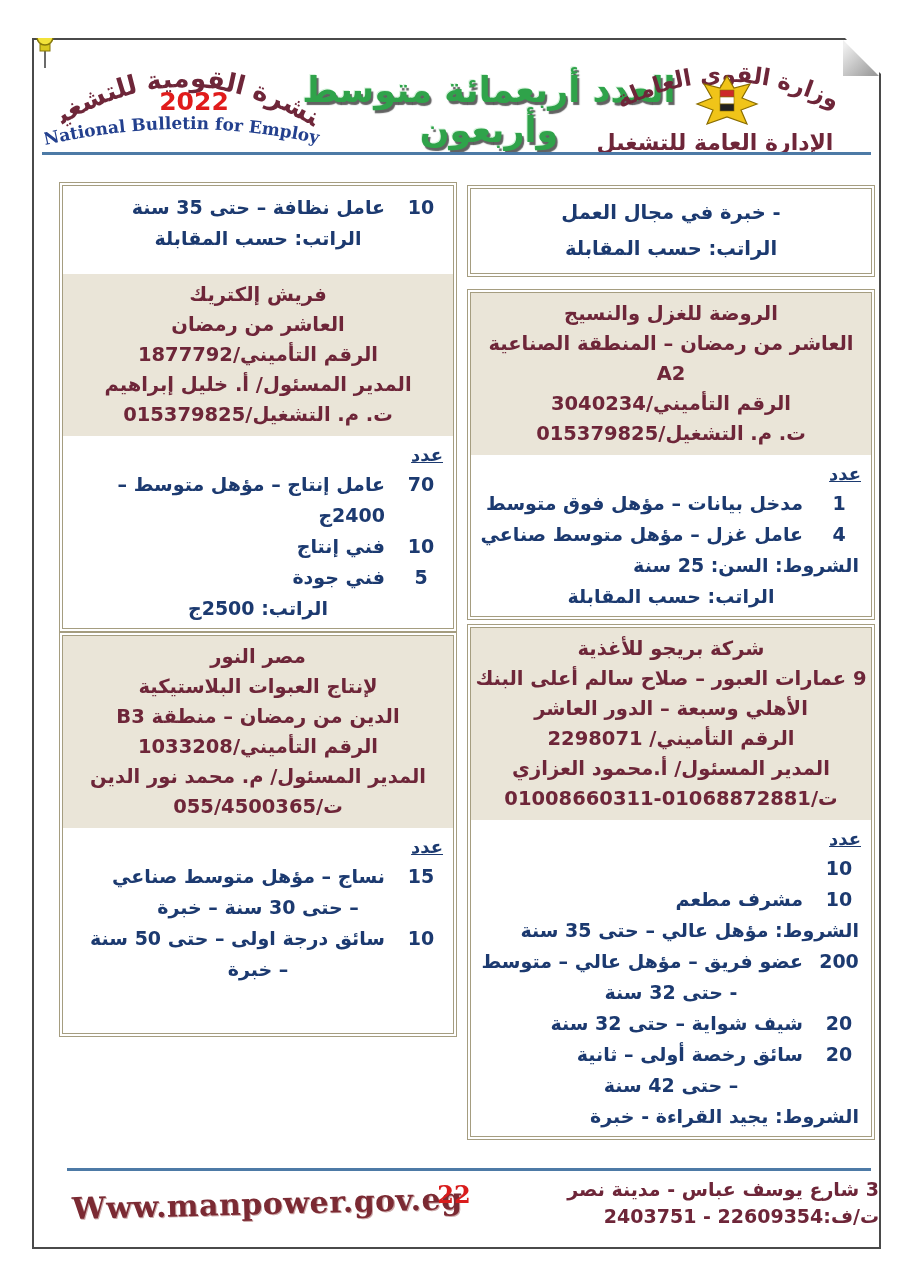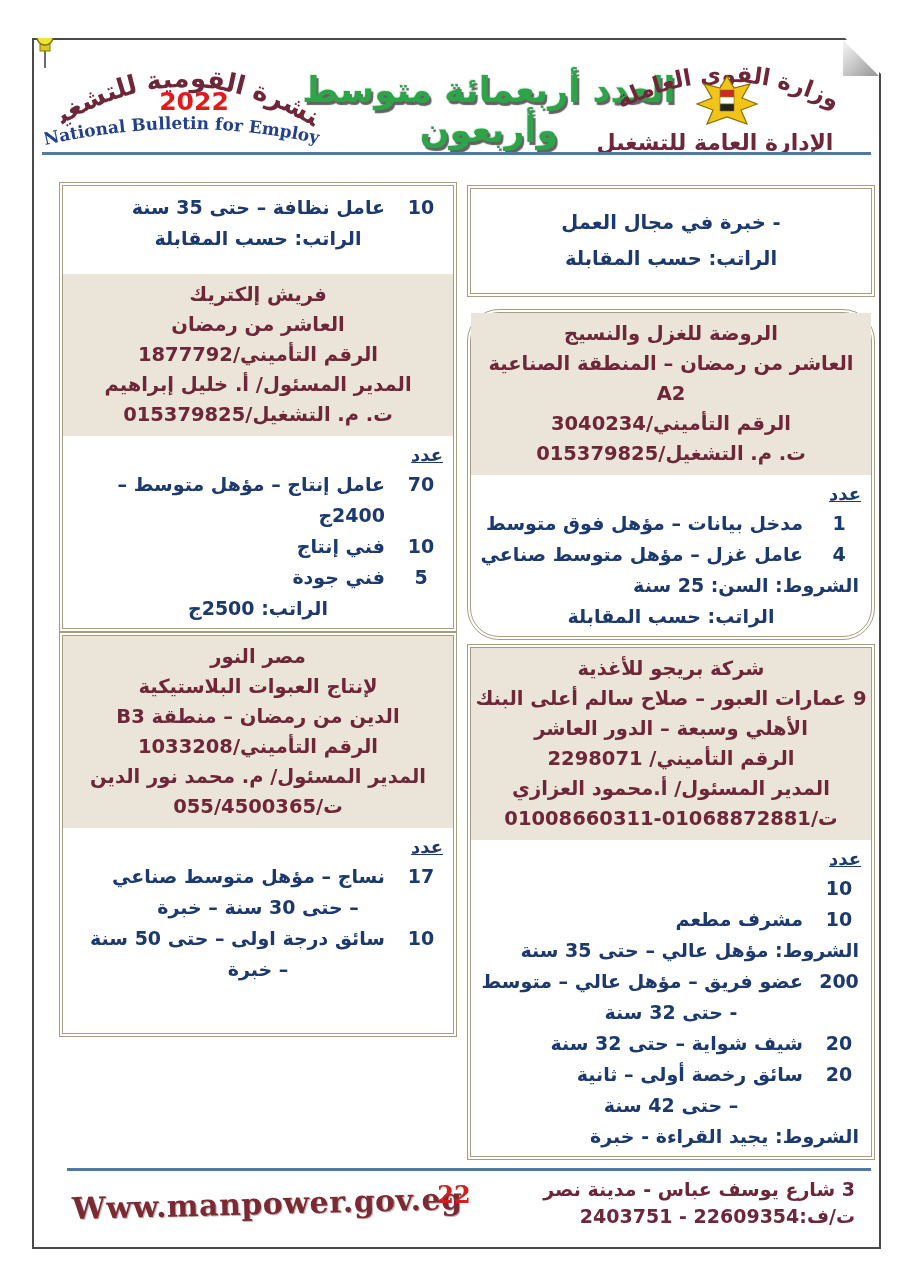--- a/index.html
+++ b/index.html
@@ -51,40 +51,40 @@
   .jtext{flex:1 1 auto;}
   .note-line{padding-right:12px;}
   .salary-line{text-align:center;}
   .cont-line{text-align:center;}
 
   
   .lbox1 .top-sec{padding:6px 0 6px;}
   .lbox1 .gap{height:14px;}
   .lbox2{}
   .lbox2 .jobs-sec{padding-bottom:48px;}
-  .rbox1{padding:16px 0;}
+  .rbox1{padding:6px 0;}
   .rbox1 .line{color:#1c3a70;font-weight:bold;font-size:19.5px;line-height:36px;text-align:center;}
-  .rbox2{margin-top:12px;border-radius:32px;}
+  .rbox2{margin-top:12px;}
   .rbox3{margin-top:4px;}
 
   
   .foot-rule{position:absolute;left:33px;right:8px;top:1128px;border-top:3px solid #4d7aa6;}
   .website{
     position:absolute;left:38px;top:1146px;
     font-family:"DejaVu Serif","Liberation Serif",serif;
     font-weight:bold;font-size:30px;color:#7b2a33;letter-spacing:.5px;
     transform:rotate(-1.5deg);text-shadow:1px 1px 0 #caa;
   }
   .page-num{
     position:absolute;left:400px;top:1140px;width:40px;text-align:center;
     font-family:"DejaVu Serif","Liberation Serif",serif;
     color:#d91c1c;font-weight:bold;font-size:24px;
   }
   .address-blk{
-    position:absolute;right:24px;top:1136px;direction:rtl;text-align:right;
+    position:absolute;right:0;top:1136px;direction:rtl;text-align:right;
     color:#6e2639;font-weight:bold;font-size:19px;line-height:27px;
   }
 </style>
 </head>
 <body>
 
 <div class="paper">
   <div class="fold"></div>
 
   <svg class="pushpin" width="34" height="44" viewBox="0 0 34 44">
@@ -169,21 +169,21 @@
         <div>مصر النور</div>
         <div>لإنتاج العبوات البلاستيكية</div>
         <div>الدين من رمضان – منطقة B3</div>
         <div>الرقم التأميني/1033208</div>
         <div>المدير المسئول/ م. محمد نور الدين</div>
         <div>ت/055/4500365</div>
       </div>
       <div class="jobs-sec">
         <div class="count-label">عدد</div>
         <div class="job-line">
-          <span class="count">17</span>
+          <span class="count">15</span>
           <span class="jtext">نساج – مؤهل متوسط صناعي</span>
         </div>
         <div class="cont-line">– حتى 30 سنة – خبرة</div>
         <div class="job-line">
           <span class="count">10</span>
           <span class="jtext">سائق درجة اولى – حتى 50 سنة</span>
         </div>
         <div class="cont-line">– خبرة</div>
       </div>
     </div>

